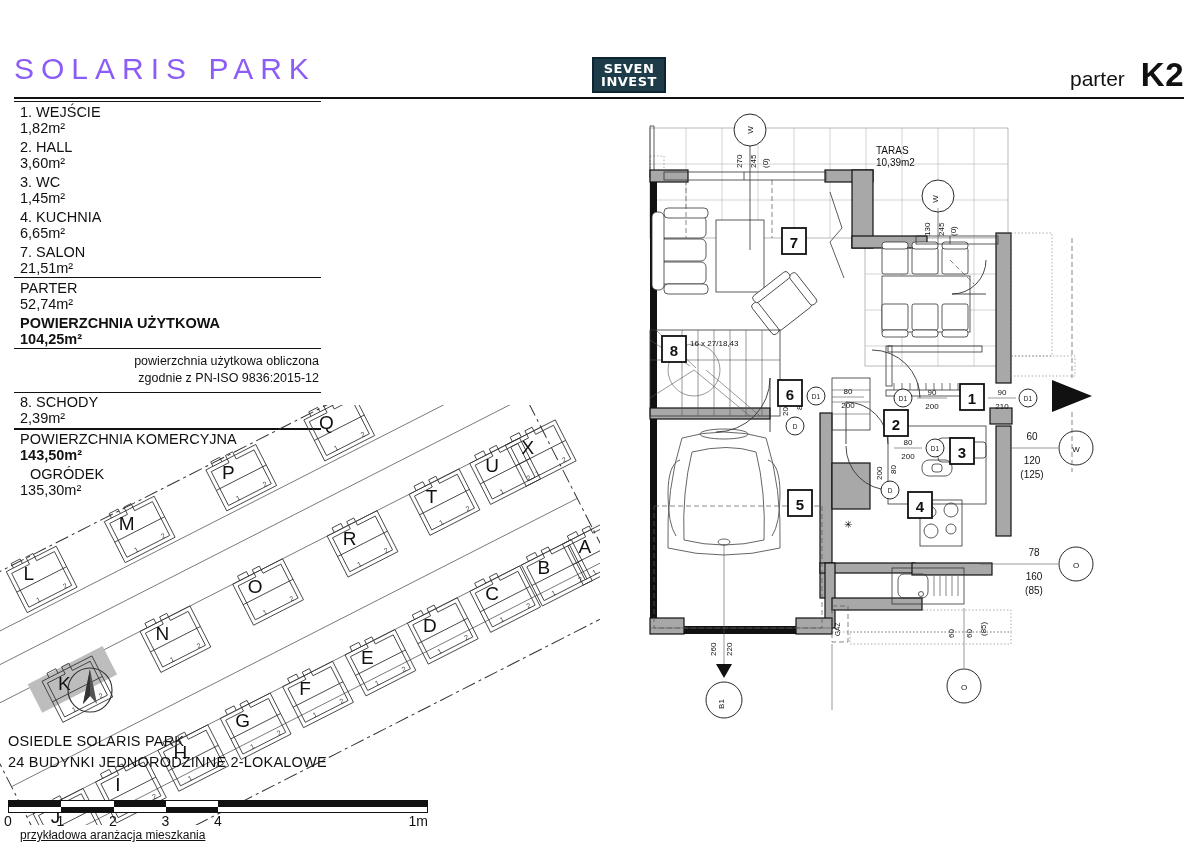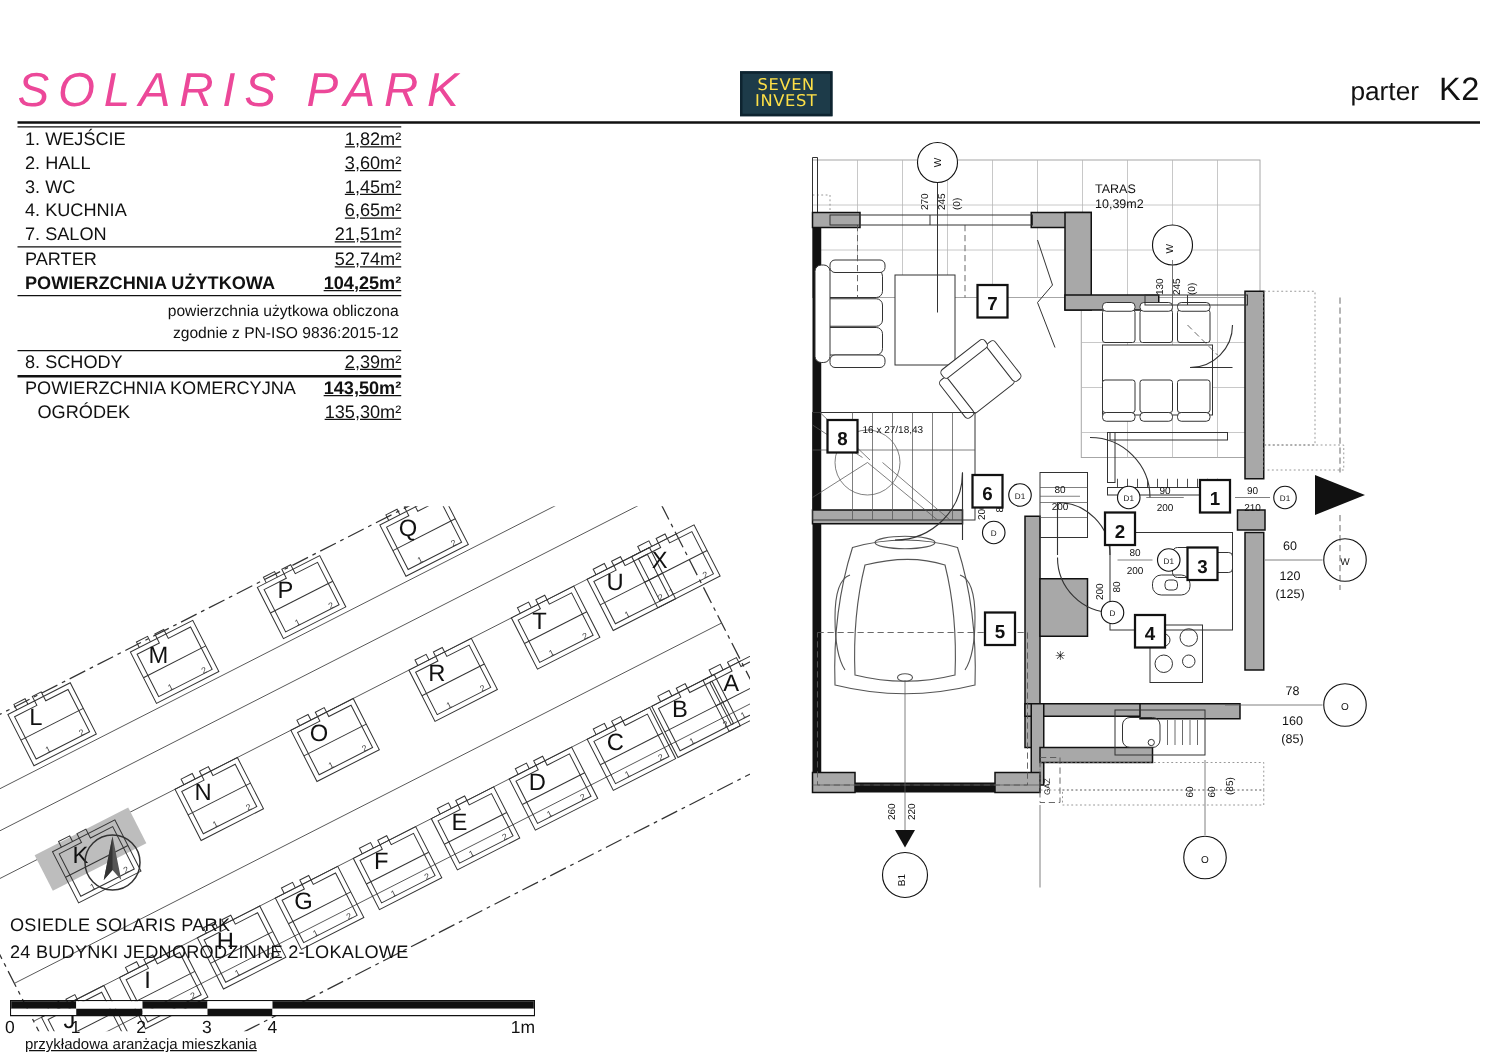--- a/index.html
+++ b/index.html
@@ -1,34 +1,34 @@
 <!DOCTYPE html>
 <html><head>
 <meta charset="utf-8">
 <style>
   html,body{margin:0;padding:0;background:#fff;}
   body{width:1198px;height:847px;position:relative;overflow:hidden;
        font-family:"Liberation Sans",sans-serif;color:#111;}
 
   
-  #brand{position:absolute;left:14px;top:52px;font-size:38px;letter-spacing:7px;
-         font-weight:400;color:#ec4899;white-space:nowrap;font-style:italic;}
+  #brand{position:absolute;left:14px;top:52px;font-size:30px;letter-spacing:7px;
+         font-weight:400;color:#8b5cf6;white-space:nowrap;}
   #logo{position:absolute;left:592px;top:57px;width:74px;height:36px;
         background:#1d3b49;border:2px solid #0e2430;box-sizing:border-box;
         display:flex;flex-direction:column;align-items:center;justify-content:center;line-height:1;}
-  #logo span{color:#fde047;font-size:13px;font-weight:400;letter-spacing:.5px;font-family:"DejaVu Sans",sans-serif;}
+  #logo span{color:#ffffff;font-size:13px;font-weight:700;letter-spacing:.5px;font-family:"DejaVu Sans",sans-serif;}
   #hdr-right{position:absolute;right:14px;top:56px;display:flex;align-items:baseline;gap:16px;}
   #hdr-right .sub{font-size:21px;}
-  #hdr-right .code{font-size:26px;font-weight:400;letter-spacing:.5px;}
+  #hdr-right .code{font-size:33px;font-weight:700;letter-spacing:.5px;}
   #hdr-rule{position:absolute;left:14px;right:14px;top:97px;height:2px;background:#111;}
 
   
   #tbl{position:absolute;left:14px;top:101px;width:307px;font-size:14.5px;}
-  .row{display:flex;justify-content:space-between;align-items:baseline;padding:1.5px 0 1.5px 6px;}
-  .row .v{text-align:center;white-space:nowrap;text-decoration:underline;}
+  .row{display:flex;justify-content:space-between;align-items:baseline;padding:1.5px 0 1.5px 6px;flex-direction:column;}
+  .row .v{text-align:center;white-space:nowrap;}
   .row.b .n,.row.b .v{font-weight:700;}
   .hr{height:1px;background:#111;}
   .hr.thick{height:2px;}
   .note{text-align:right;font-size:12.5px;line-height:1.35;padding:4px 2px 5px 0;}
 
   
   #site{position:absolute;left:0px;top:405px;width:600px;height:420px;}
   #site svg{display:block;}
   .ltr{font-family:"Liberation Sans",sans-serif;font-size:19px;fill:#111;}
   .ltr-s{font-family:"Liberation Sans",sans-serif;font-size:7px;fill:#444;}

